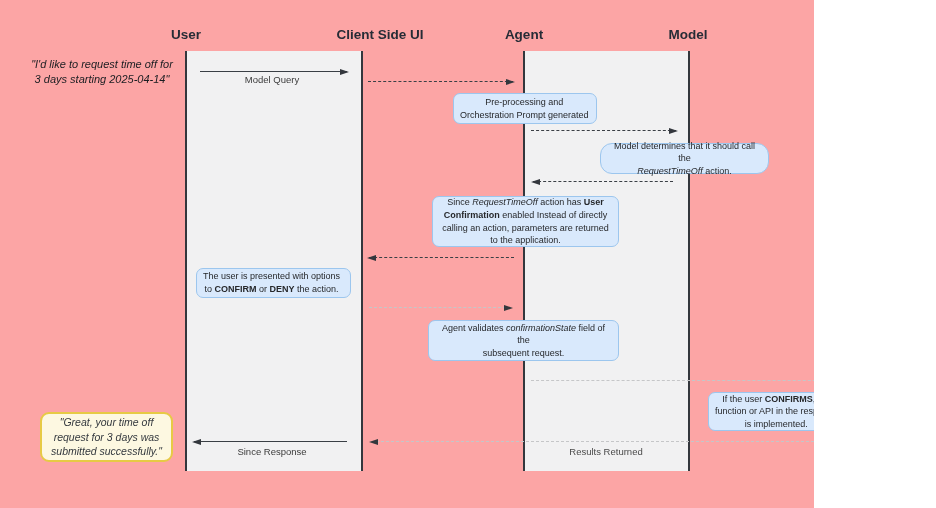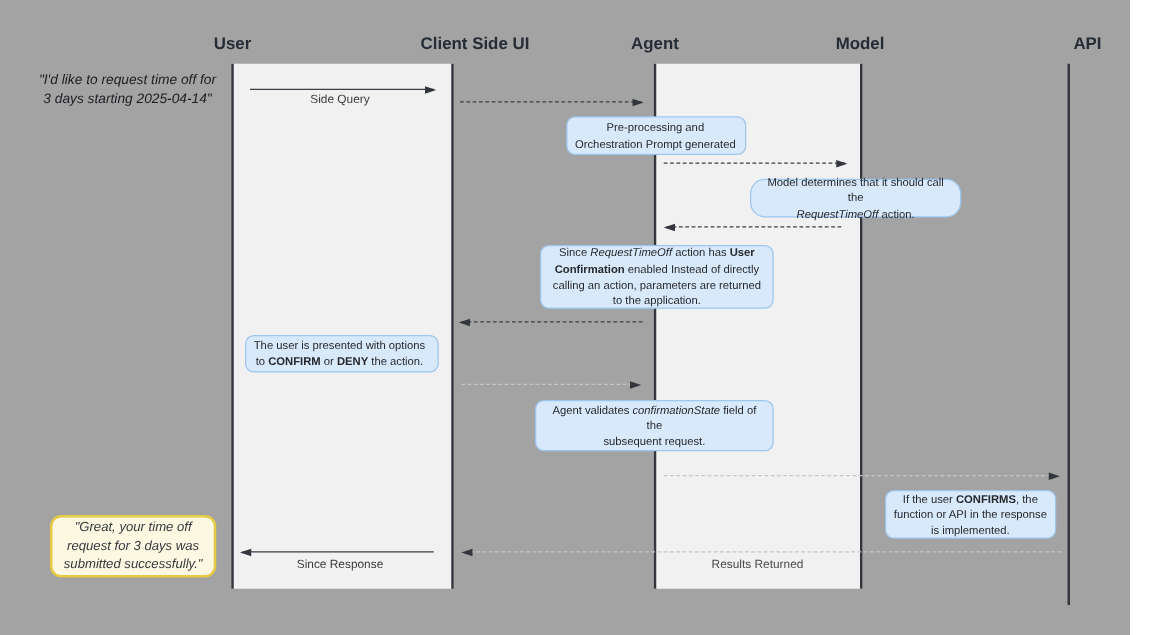--- a/index.html
+++ b/index.html
@@ -1,17 +1,17 @@
 <!DOCTYPE html>
 <html><head>
 <meta charset="utf-8">
 <style>
   html,body{margin:0;padding:0;background:#ffffff;}
   #canvas{
-    position:relative;width:904px;height:508px;background:#a3a3a3;overflow:hidden;
+    position:relative;width:814px;height:508px;background:#fca5a5;overflow:hidden;
     font-family:"Liberation Sans", sans-serif;color:#24292f;
   }
   .ll-label{
     position:absolute;top:27px;transform:translateX(-50%);
     font-size:13.5px;font-weight:700;color:#262c36;white-space:nowrap;
   }
   .band{
     position:absolute;top:51px;height:420px;background:#f1f1f2;
     border-left:2px solid #33373d;border-right:2px solid #33373d;box-sizing:border-box;
   }
@@ -62,21 +62,21 @@
   <div class="band" style="left:523px;width:167px;"></div>
 
   <div class="line-standalone" style="left:854px;height:433px;"></div>
 
   <div class="free-quote" style="left:18px;top:57px;width:168px;">"I'd like to request time off for
 3 days starting 2025-04-14"</div>
 
   <div class="msg-line solid" style="left:200px;top:71px;width:147px;">
     <span class="head right"></span>
   </div>
-  <div class="msg-label" style="left:272px;top:74px;">Side Query</div>
+  <div class="msg-label" style="left:272px;top:74px;">Model Query</div>
 
   <div class="msg-line dashdark" style="left:368px;top:81px;width:145px;">
     <span class="head right"></span>
   </div>
 
   <div class="note" style="left:453px;top:93px;width:144px;height:31px;"><span><span>Pre-processing and
 Orchestration Prompt generated</span></span></div>
 
   <div class="msg-line dashdark" style="left:531px;top:130px;width:145px;">
     <span class="head right"></span>

